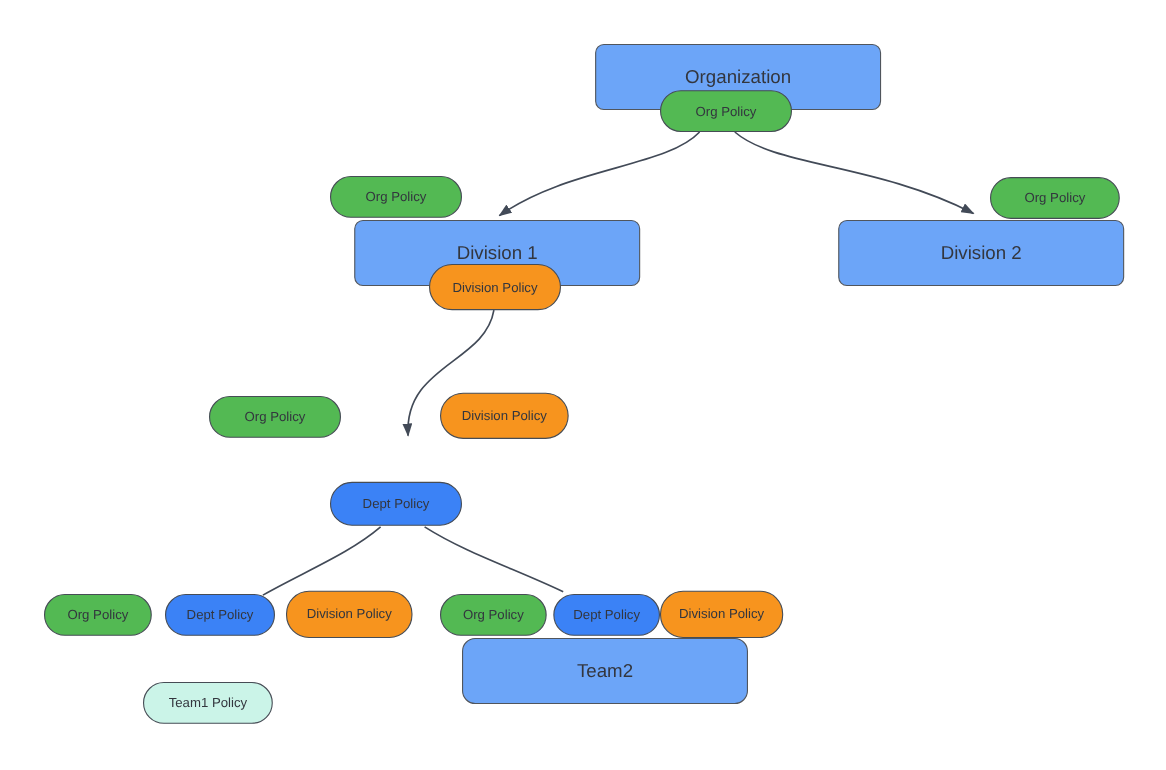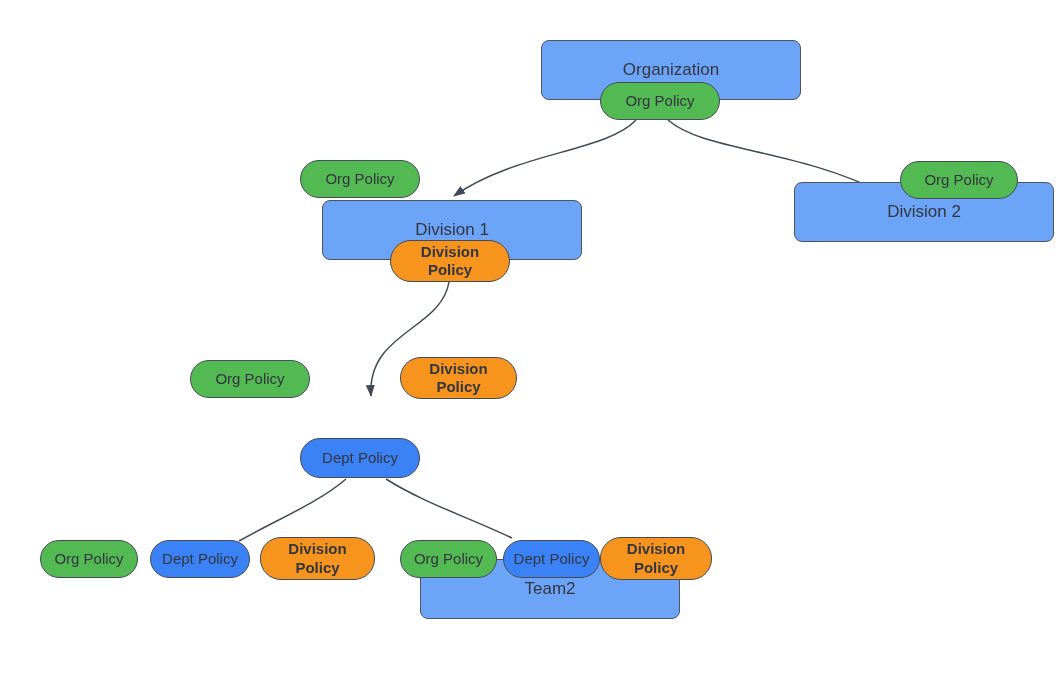--- a/index.html
+++ b/index.html
@@ -40,40 +40,40 @@
     color: #33363e;
   }
   .pill {
     position: absolute;
     border: 1.5px solid #464c55;
     border-radius: 21px;
     display: flex;
     align-items: center;
     justify-content: center;
     text-align: center;
-    font-size: 15px;
+    font-size: 12px;
     color: #33363e;
     line-height: 1.22;
     box-sizing: border-box;
     z-index: 2;
   }
   .pill.over { z-index: 3; }
-  .pill.twoline { padding: 0 15px; font-weight: bold; }
+  .pill.twoline { padding: 0 15px; }
   .green    { background: #53b953; }
   .orange   { background: #f7941e; }
   .lavender { background: #3b82f6; }
   .cyan     { background: #cbf4e8; }
 
   
   #n-organization { left: 541px; top: 40px;  }
   #n-division1    { left: 322px; top: 200px; }
-  #n-division2    { left: 762px; top: 182px; margin-left: 32px; }
+  #n-division2    { left: 762px; top: 200px; }
   #n-department   { left: 240px; top: 400px; }
   #n-team1        { left: 60px;  top: 580px; }
-  #n-team2        { left: 420px; top: 559px; }
+  #n-team2        { left: 420px; top: 580px; border-radius: 12px; }
 
   
   #p-org-bottom     { left: 600px; top: 82px;  width: 120px; height: 38px; }
   #p-div1-topleft   { left: 300px; top: 160px; width: 120px; height: 38px; }
   #p-div1-bottom    { left: 390px; top: 240px; width: 120px; height: 42px; }
   #p-div2-topright  { left: 900px; top: 161px; width: 118px; height: 38px; }
   #p-dept-topleft   { left: 190px; top: 360px; width: 120px; height: 38px; }
   #p-dept-topright  { left: 400px; top: 357px; width: 117px; height: 42px; }
   #p-dept-bottom    { left: 300px; top: 438px; width: 120px; height: 40px; }
   #p-team1-org      { left: 40px;  top: 540px; width: 98px;  height: 38px; }
@@ -122,18 +122,19 @@
 
   <div class="pill green" id="p-div2-topright">Org Policy</div>
 
   <div class="pill green" id="p-dept-topleft">Org Policy</div>
   <div class="pill orange twoline" id="p-dept-topright">Division Policy</div>
   <div class="pill lavender over" id="p-dept-bottom">Dept Policy</div>
 
   <div class="pill green" id="p-team1-org">Org Policy</div>
   <div class="pill lavender" id="p-team1-dept">Dept Policy</div>
   <div class="pill orange twoline" id="p-team1-division">Division Policy</div>
+  <div class="pill cyan over" id="p-team1-bottom">Team1 Policy</div>
 
   <div class="pill green" id="p-team2-org">Org Policy</div>
   <div class="pill lavender" id="p-team2-dept">Dept Policy</div>
   <div class="pill orange twoline" id="p-team2-division">Division Policy</div>
 
 </div>
 
 </body></html>

